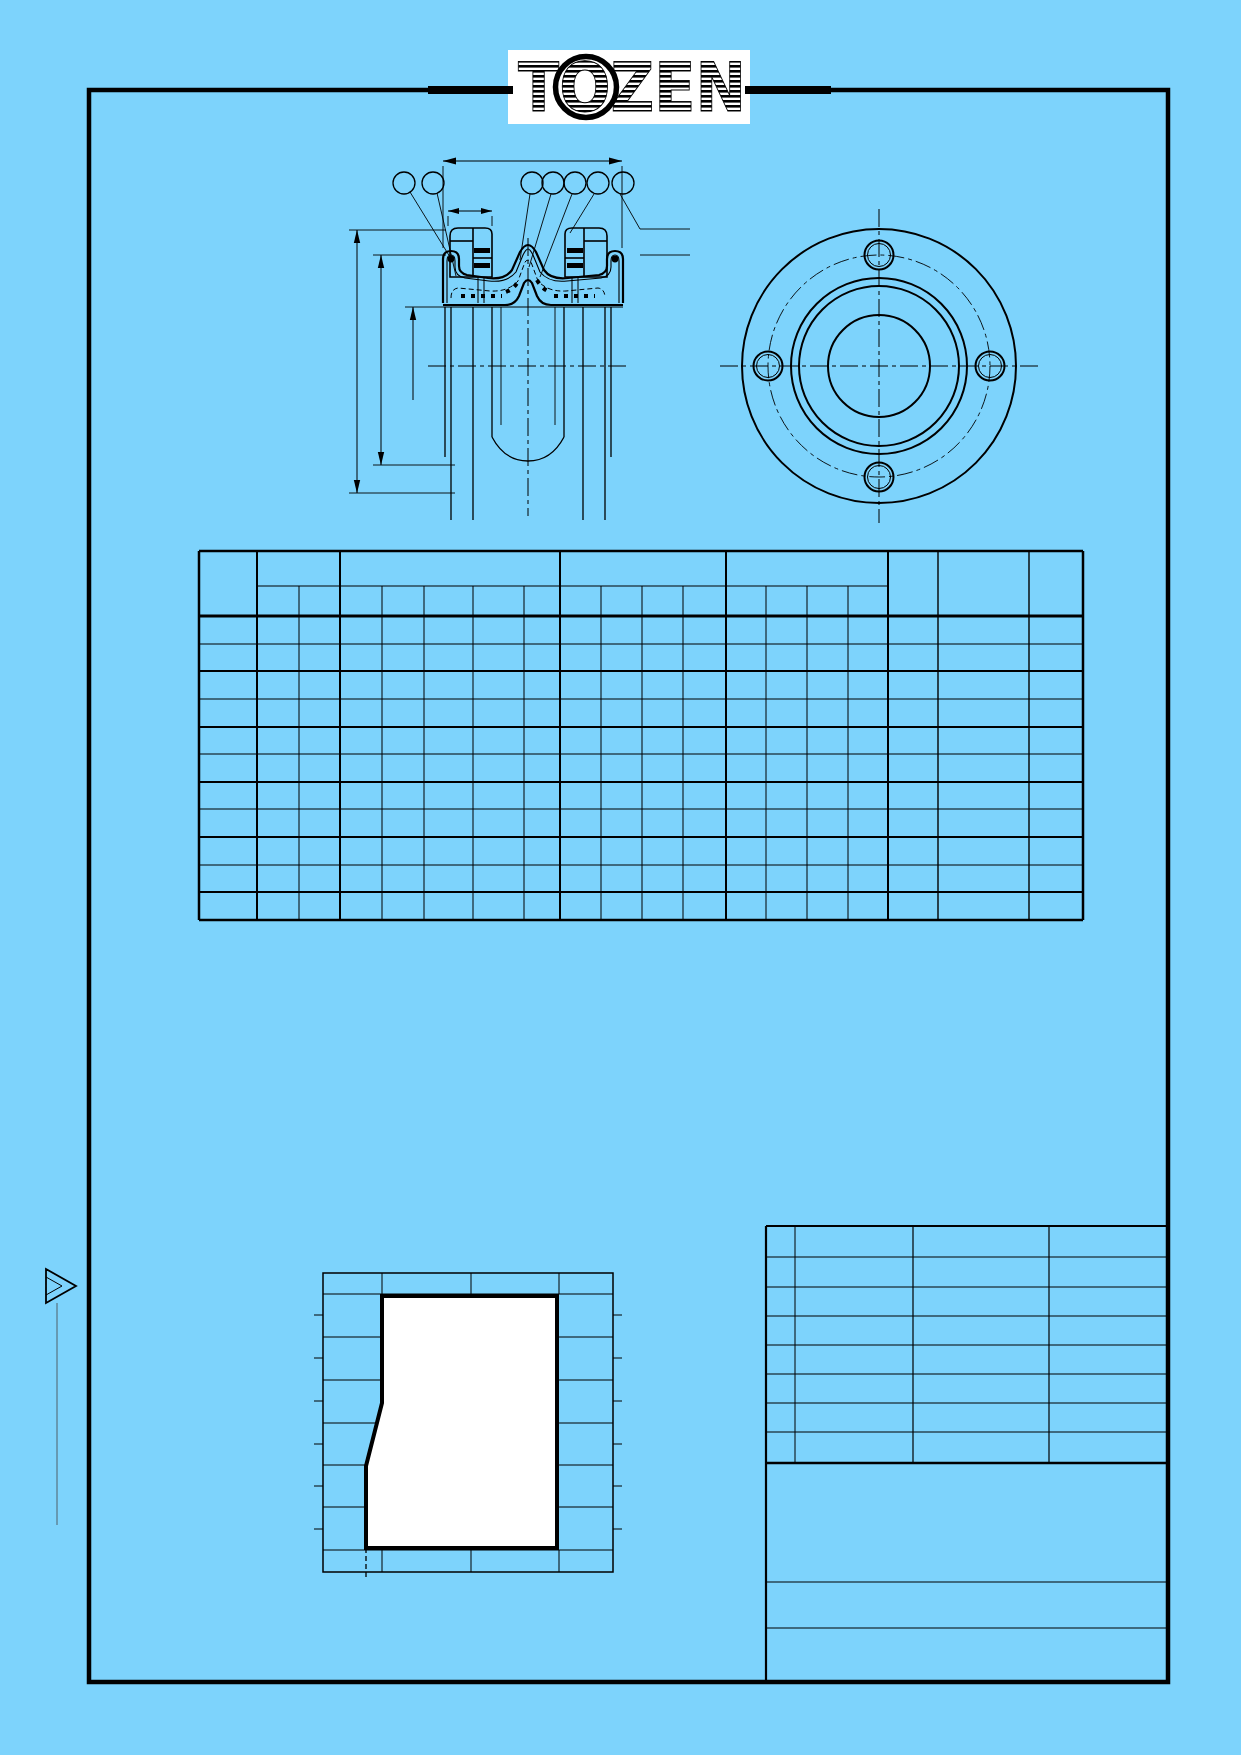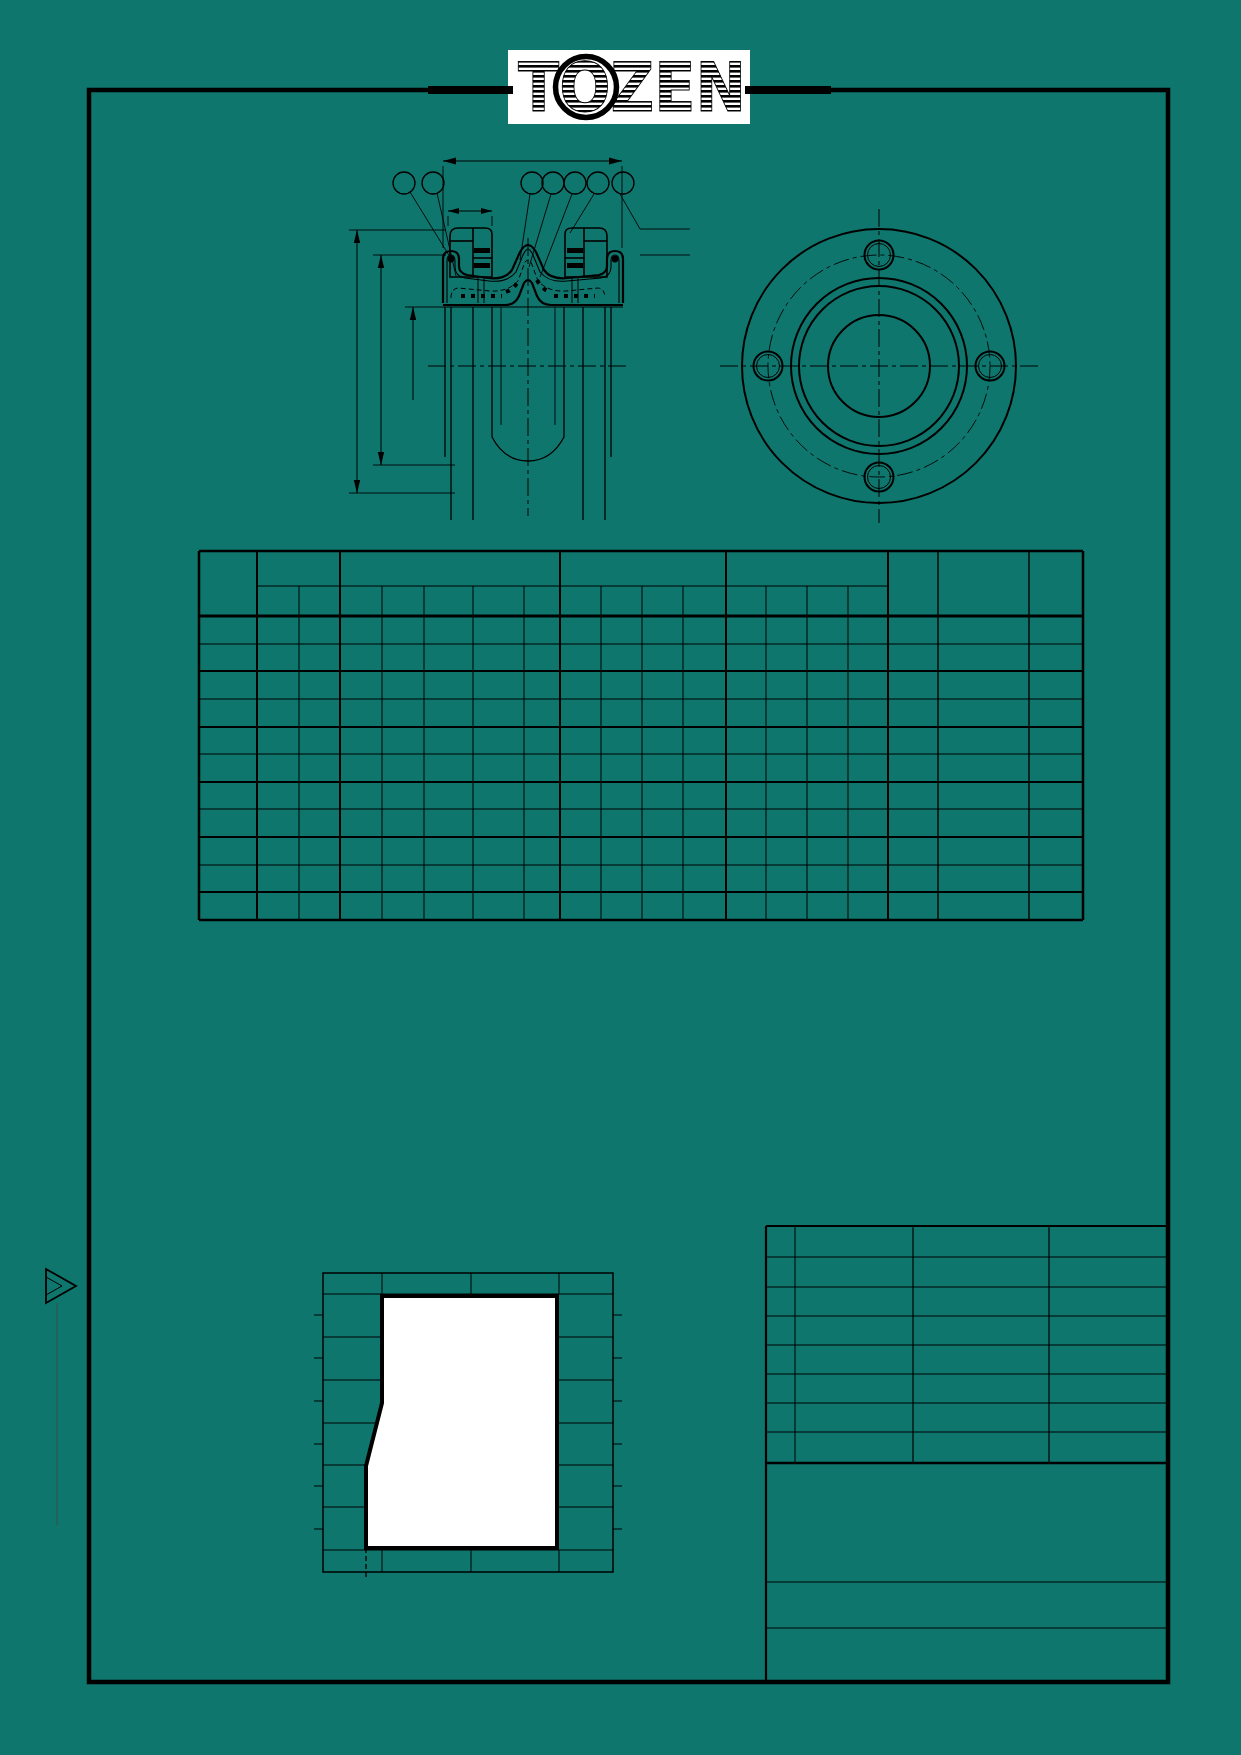--- a/index.html
+++ b/index.html
@@ -1,19 +1,19 @@
 <!DOCTYPE html>
 <html><head>
 <meta charset="utf-8">
 <style>
   html,body{margin:0;padding:0;background:#e8e8e8;}
   .sheet{
     position:relative;
     width:1241px;height:1755px;
-    background:#0f766e;
+    background:#7dd3fc;
     font-family:"DejaVu Sans", sans-serif;
     overflow:hidden;
   }
   svg{position:absolute;left:0;top:0;}
   svg line, svg path, svg rect, svg circle, svg polyline{vector-effect:none;}
 </style>
 </head>
 <body>
 
 <div class="sheet">

